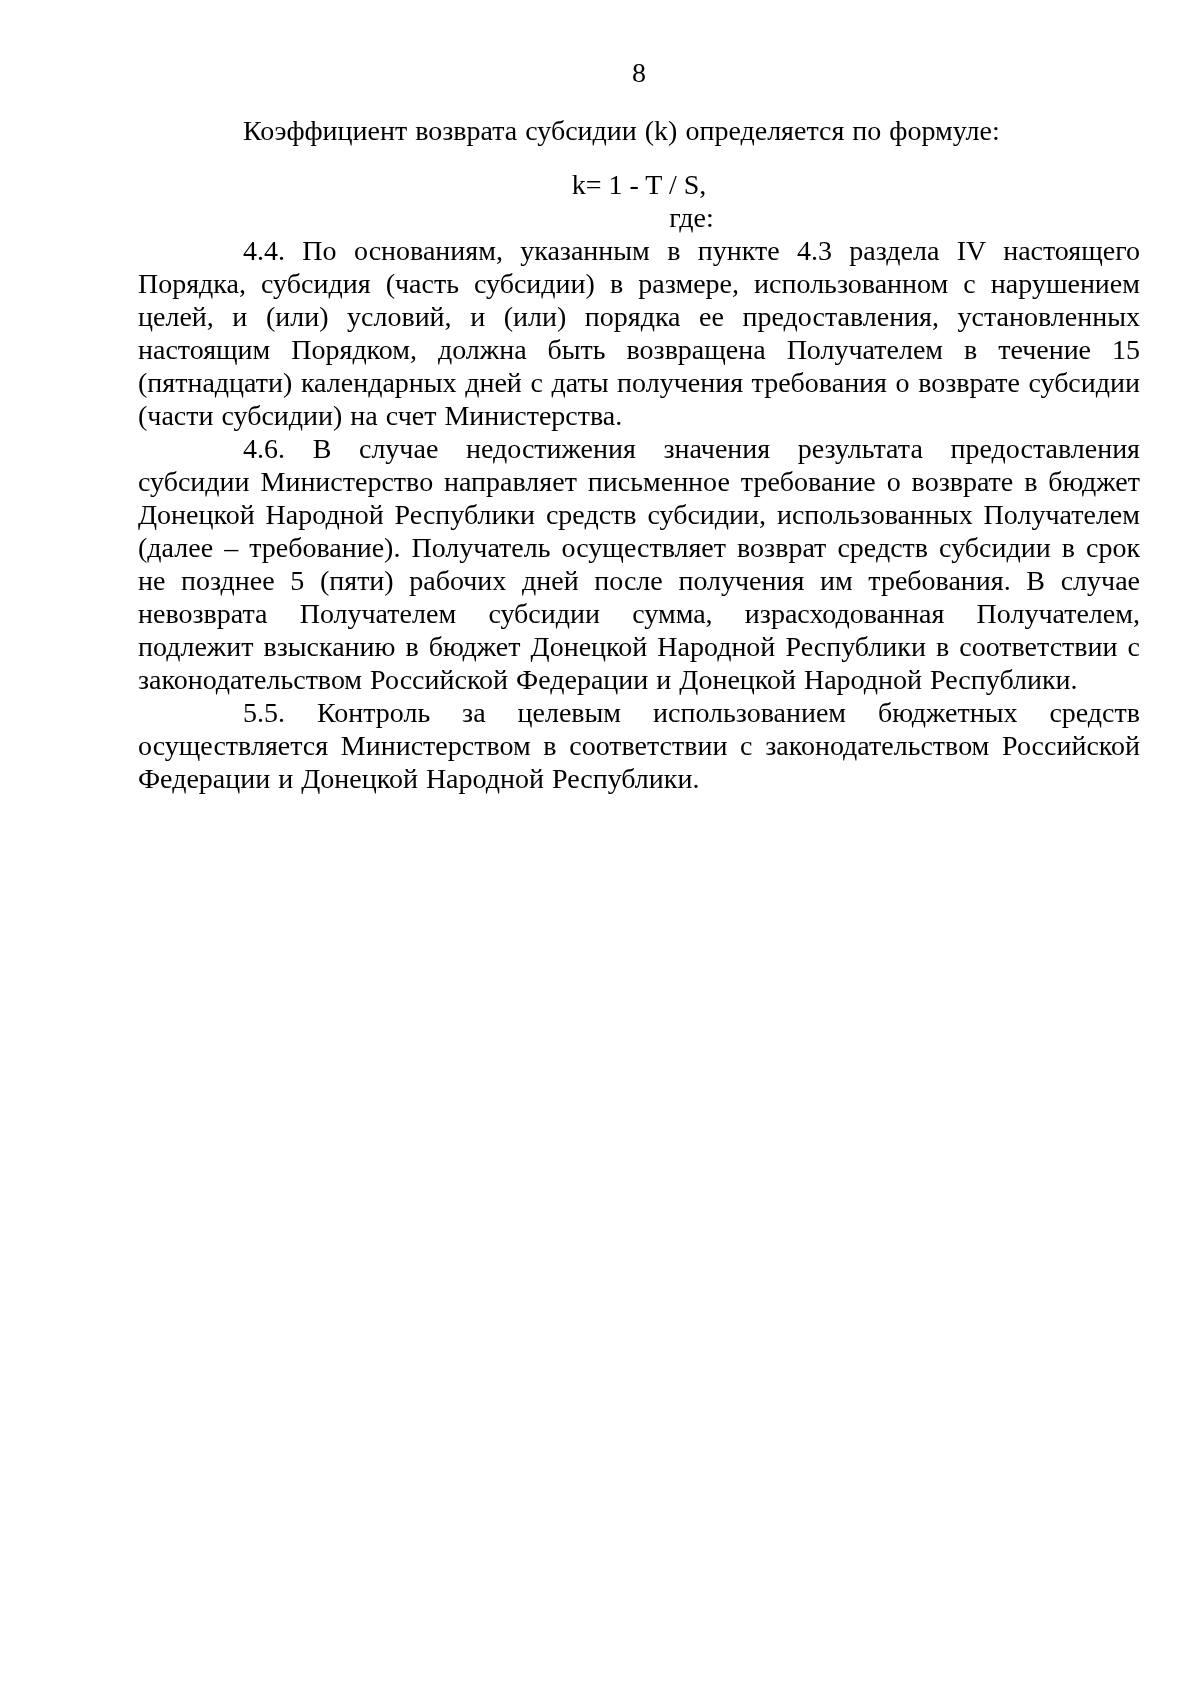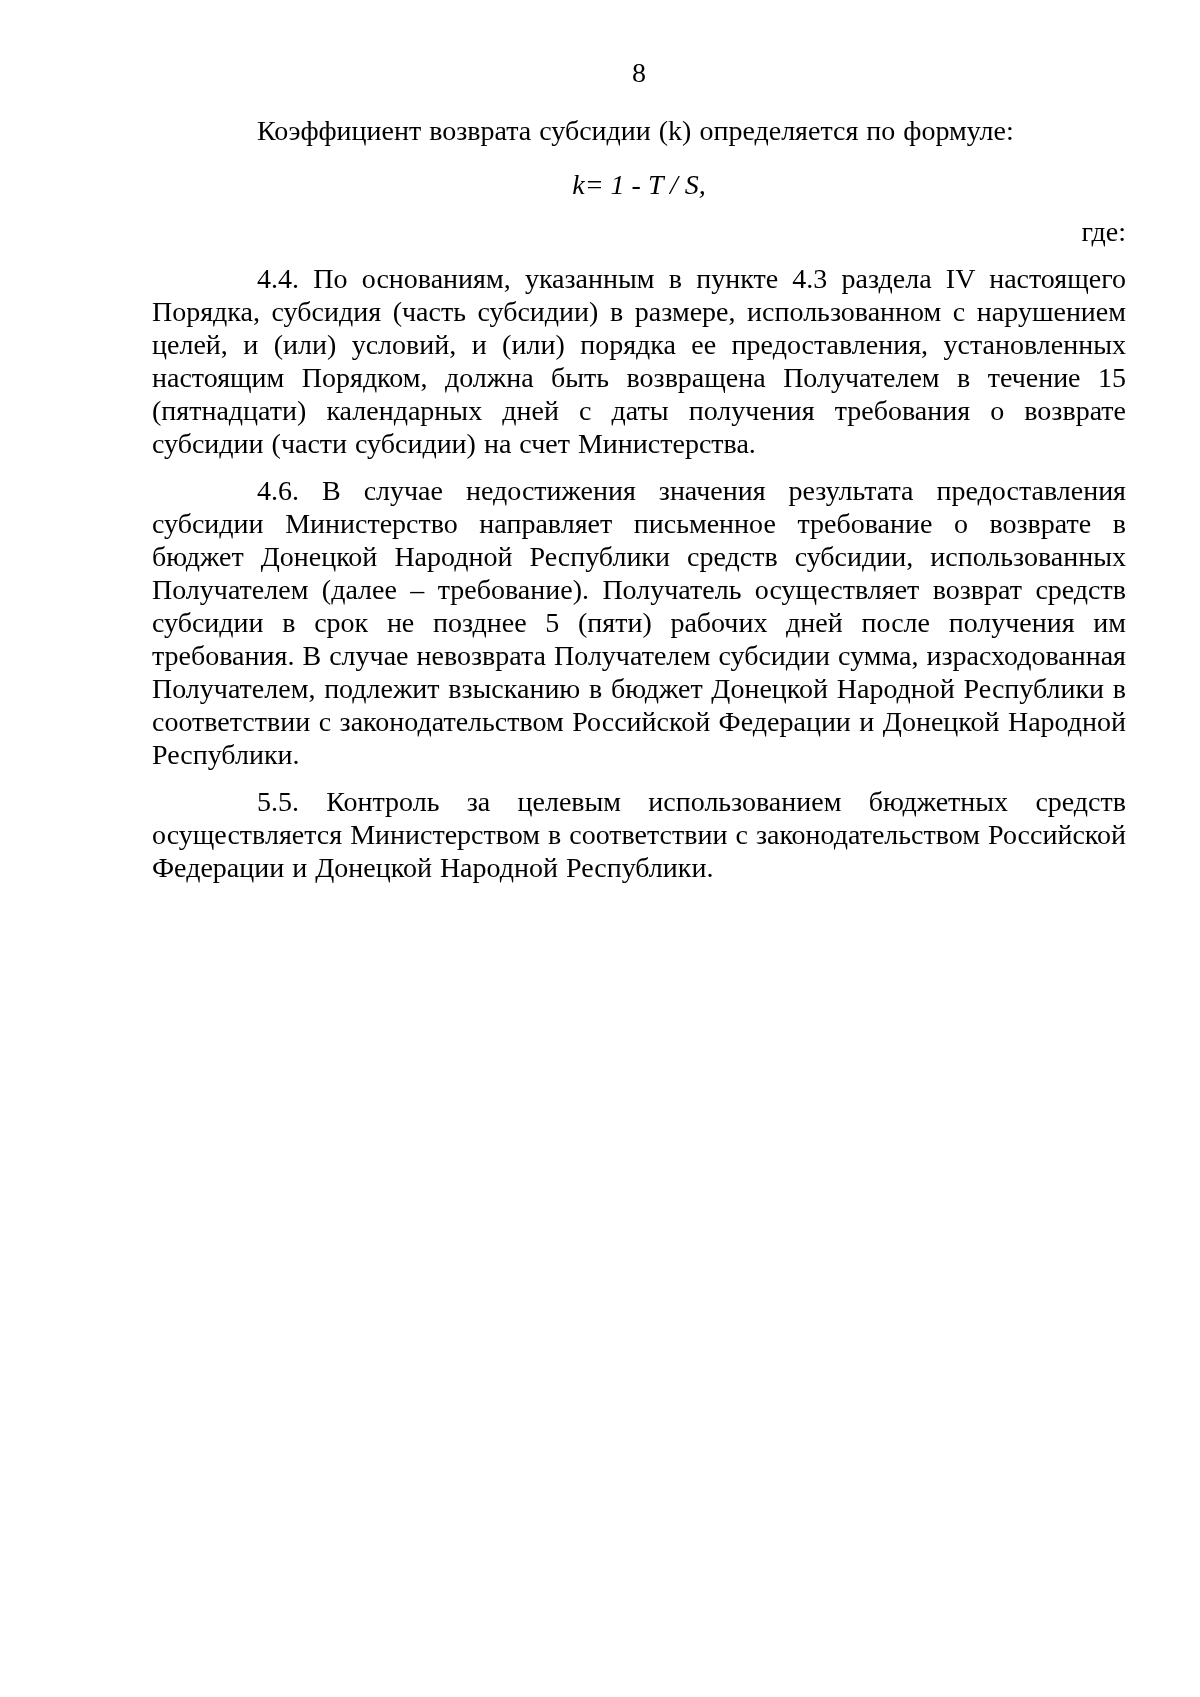--- a/index.html
+++ b/index.html
@@ -19,34 +19,33 @@
     font-size: 28px;
     line-height: 33px;
     padding: 56px 60px 0 138px;
     overflow: hidden;
   }
   .page-number {
     text-align: center;
     margin: 0 0 25px 0;
   }
   .page p {
-    margin: 14px;
+    margin: 0;
     text-align: justify;
     text-indent: 105px;
     word-spacing: 1px;
   }
   .page p.formula {
     text-align: center;
     text-indent: 0;
     margin-top: 21px;
     word-spacing: normal;
-    font-style: italic;
   }
   .page p.where {
-    text-align: right;
+    text-align: center;
   }
 </style>
 </head>
 <body>
 
 <div class="page">
   <div class="page-number">8</div>
 
   <p class="intro">Коэффициент возврата субсидии (k) определяется по формуле:</p>
 

